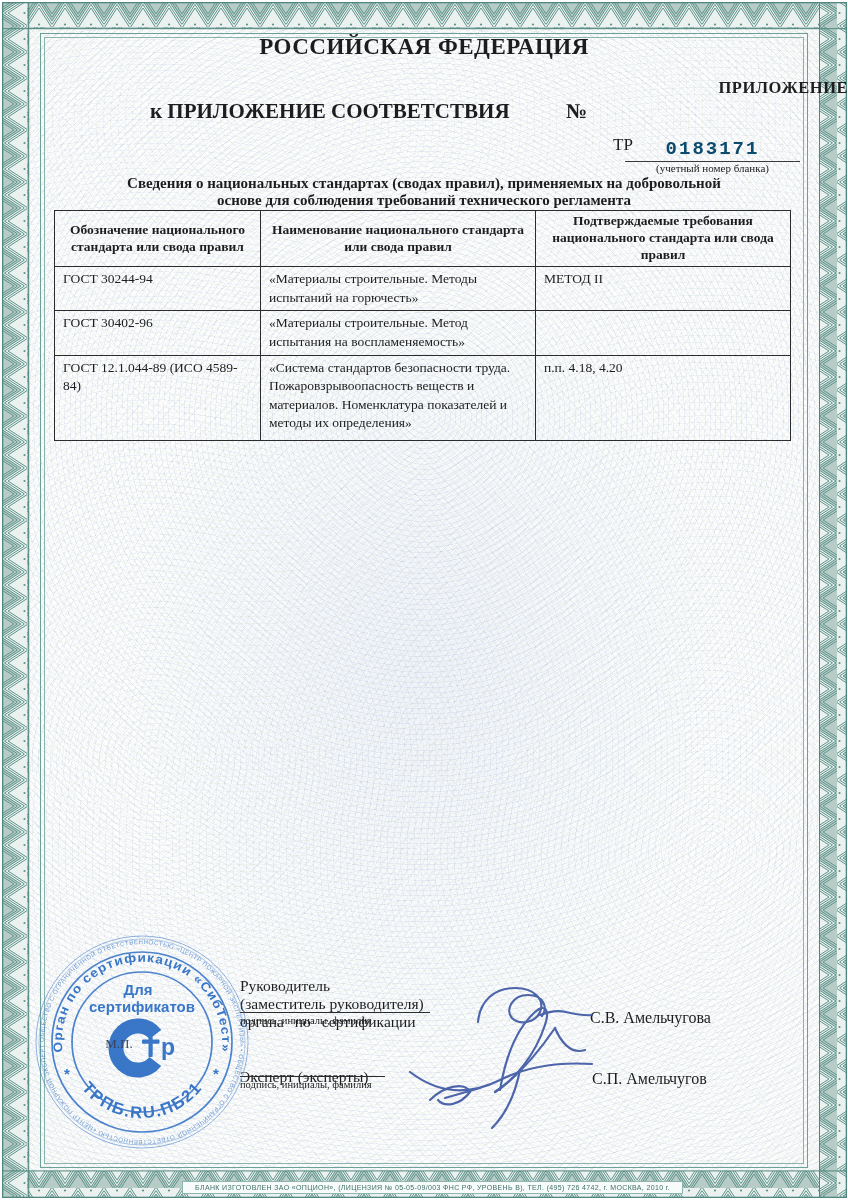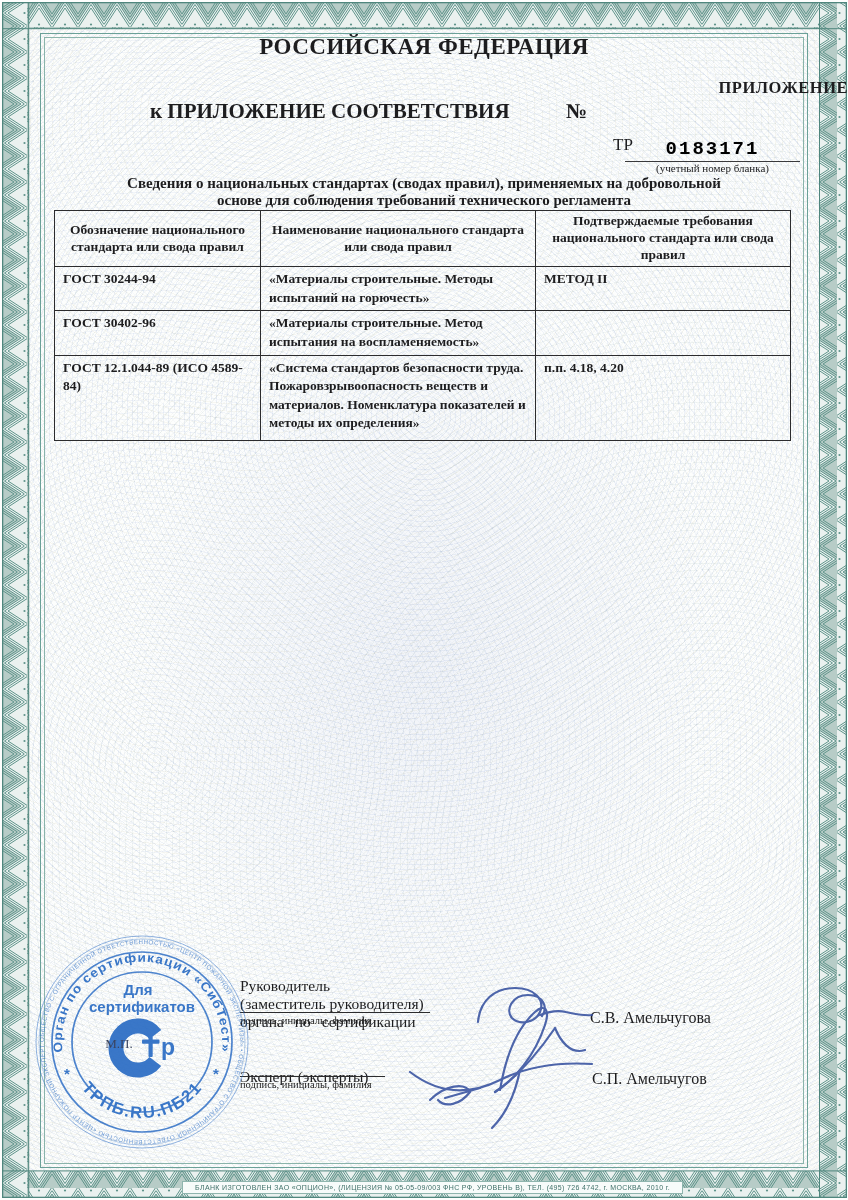--- a/index.html
+++ b/index.html
@@ -30,28 +30,28 @@
 
   .country{top:34px; left:0; width:100%; text-align:center; font-size:23px; font-weight:bold; letter-spacing:.5px;}
   .appendix{top:78px; left:0; width:100%; text-align:right; font-size:16.5px; font-weight:bold; letter-spacing:.5px;}
   .cert-line-title{top:99px; left:150px; font-size:21px; font-weight:bold;}
   .num-sign{top:99px; left:566px; font-size:21px; font-weight:bold;}
   .cert-number{top:100px; left:597px; width:196px; text-align:center; font-size:17px; border-bottom:1.2px solid #3a3a3c; padding-bottom:2px;}
   .mandatory{top:126px; left:100px; width:520px; text-align:center; font-size:13px; font-weight:bold;}
   .tr-label{top:135px; left:589px; font-size:17px; font-weight:normal;margin-left:24px;}
   .blank-number{top:138px; left:625px; width:175px; text-align:center;
     font-family:"Liberation Mono","DejaVu Sans Mono",monospace; font-size:19px; font-weight:bold;
-    color:#000000; letter-spacing:2px; border-bottom:1.2px solid #3a3a3c; padding-bottom:1px;}
+    color:#0c4a6e; letter-spacing:2px; border-bottom:1.2px solid #3a3a3c; padding-bottom:1px;}
   .blank-caption{top:162px; left:625px; width:175px; text-align:center; font-size:11px;}
   .intro{top:175px; left:114px; width:620px; text-align:center; font-size:15px; font-weight:bold; line-height:1.12;}
 
   table.std{position:absolute; top:210px; left:54px; width:736px; border-collapse:collapse; table-layout:fixed; z-index:3; background:transparent;}
   table.std th, table.std td{border:1.3px solid #2c2c2e; padding:3px 8px; vertical-align:top; overflow:hidden;}
   table.std th{font-size:13.5px; font-weight:bold; text-align:center; vertical-align:middle; line-height:1.25; padding:2px 6px;}
-  table.std td{font-size:13.5px; line-height:1.38;font-weight:bold;}
+  table.std td{font-size:13.5px; line-height:1.38;}
   col.c1{width:206px;} col.c2{width:275px;} col.c3{width:255px;}
 
   .sign-label{left:240px; font-size:15.5px; line-height:1.0;margin-top:11px;}
   .sign-lines div{margin-bottom:2.5px;}
   .word-sp{word-spacing:7px;}
   .underline{border-top:1.1px solid #2c2c2e; height:0;}
   .small-caption{left:240px; font-size:10.5px; color:#222;}
   .sig-name{font-size:16px;}
 
   .fineprint{

